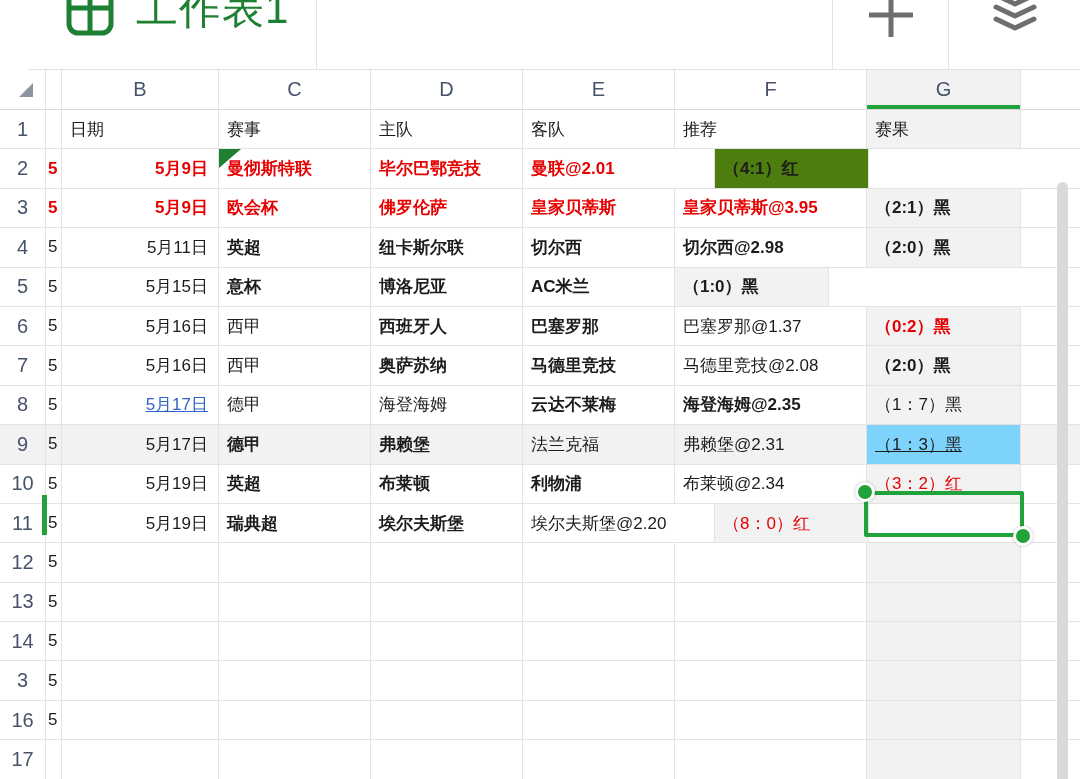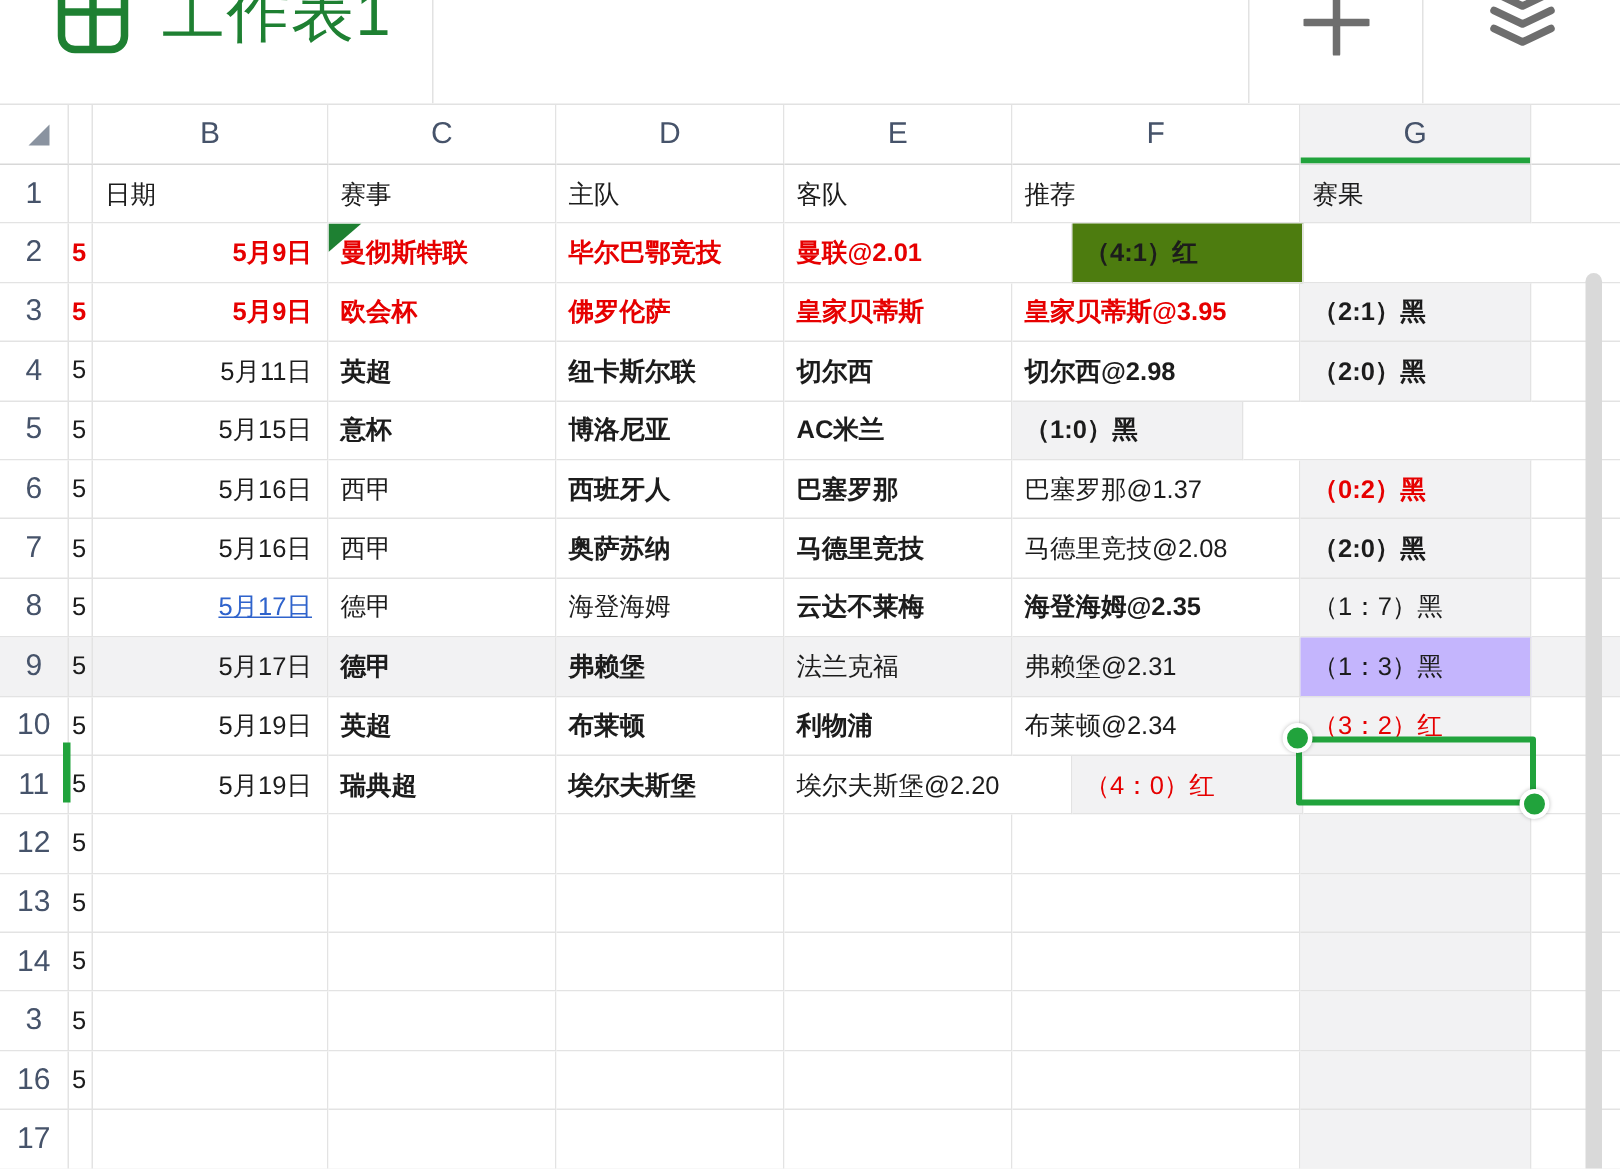--- a/index.html
+++ b/index.html
@@ -1,20 +1,20 @@
 <!DOCTYPE html>
 <html><head>
 <meta charset="utf-8">
 <style>
   * { margin:0; padding:0; box-sizing:border-box; }
   html,body { width:1080px; height:779px; overflow:hidden; background:#fff;
               font-family:"Liberation Sans","DejaVu Sans",sans-serif; }
 
   
-  .topbar { height:70px; display:flex; border-bottom:1px solid #e2e2e2; background:#fff; overflow:hidden; }
+  .topbar { height:70px; display:flex; border-bottom:1px solid #e2e2e2; background:#fff; overflow:hidden;margin-left:28px; }
   .sheet-tab { width:289px; border-right:1px solid #e2e2e2; display:flex; align-items:flex-start; overflow:hidden; }
   .sheet-tab svg { margin:-12px 0 0 38px; flex:none; }
   .sheet-tab .tab-label { font-size:42px; line-height:1; margin:-12px 0 0 22px; color:#1e8032; letter-spacing:1px; white-space:nowrap; }
   .topbar-spacer { flex:1; }
   .topbar-btn { width:116px; border:none; border-left:1px solid #e2e2e2; background:#fff; position:relative; cursor:pointer; }
   .topbar-btn.wide { width:132px; }
   .topbar-btn svg { position:absolute; left:50%; transform:translateX(-50%); top:-7px; }
 
   
   .sheet { position:relative; width:1080px; height:709px; background:#fff; }
@@ -42,21 +42,21 @@
 
   .al-right { justify-content:flex-end; padding-right:10px; }
 
   .t-bold { font-weight:700; }
   .t-red  { color:#e60000; }
   .t-link { color:#2f63cc; text-decoration:underline; }
 
   .tint { background:#f2f2f3; }
   .row-sel .cell { background:#f2f2f3; }
   .cell.fill-red, .row-sel .cell.fill-red { background:#4d7c0f; }
-  .cell.sel-white, .row-sel .cell.sel-white { background:#c4b5fd; }
+  .cell.sel-white, .row-sel .cell.sel-white { background:#7dd3fc;text-decoration:underline; }
 
   
   .tri-selall { width:0; height:0; border-left:14px solid transparent; border-bottom:14px solid #8a93a0; transform:translateX(3px); }
 
   
   .g-underline { position:absolute; left:0; right:0; bottom:0; height:4px; background:#21a33c; }
 
   
   .comment-tri { position:absolute; left:0; top:0; width:0; height:0;
                  border-top:19px solid #1e8032; border-right:22px solid transparent; }
@@ -246,21 +246,21 @@
       </div>
       <div class="grow">
         <div class="cell rowhead col-rowhead">11</div>
         <div class="cell col-a">
           <span class="">5</span>
         </div>
         <div class="cell col-b al-right">5月19日</div>
         <div class="cell col-c t-bold">瑞典超</div>
         <div class="cell col-d t-bold">埃尔夫斯堡</div>
         <div class="cell col-f">埃尔夫斯堡@2.20</div>
-        <div class="cell col-g t-red tint">（4：0）红</div>
+        <div class="cell col-g t-red tint">（8：0）红</div>
         <div class="cell col-h"></div>
       </div>
       <div class="grow">
         <div class="cell rowhead col-rowhead">12</div>
         <div class="cell col-a">
           <span class="">5</span>
         </div>
         <div class="cell col-b"></div>
         <div class="cell col-c"></div>
         <div class="cell col-d"></div>

